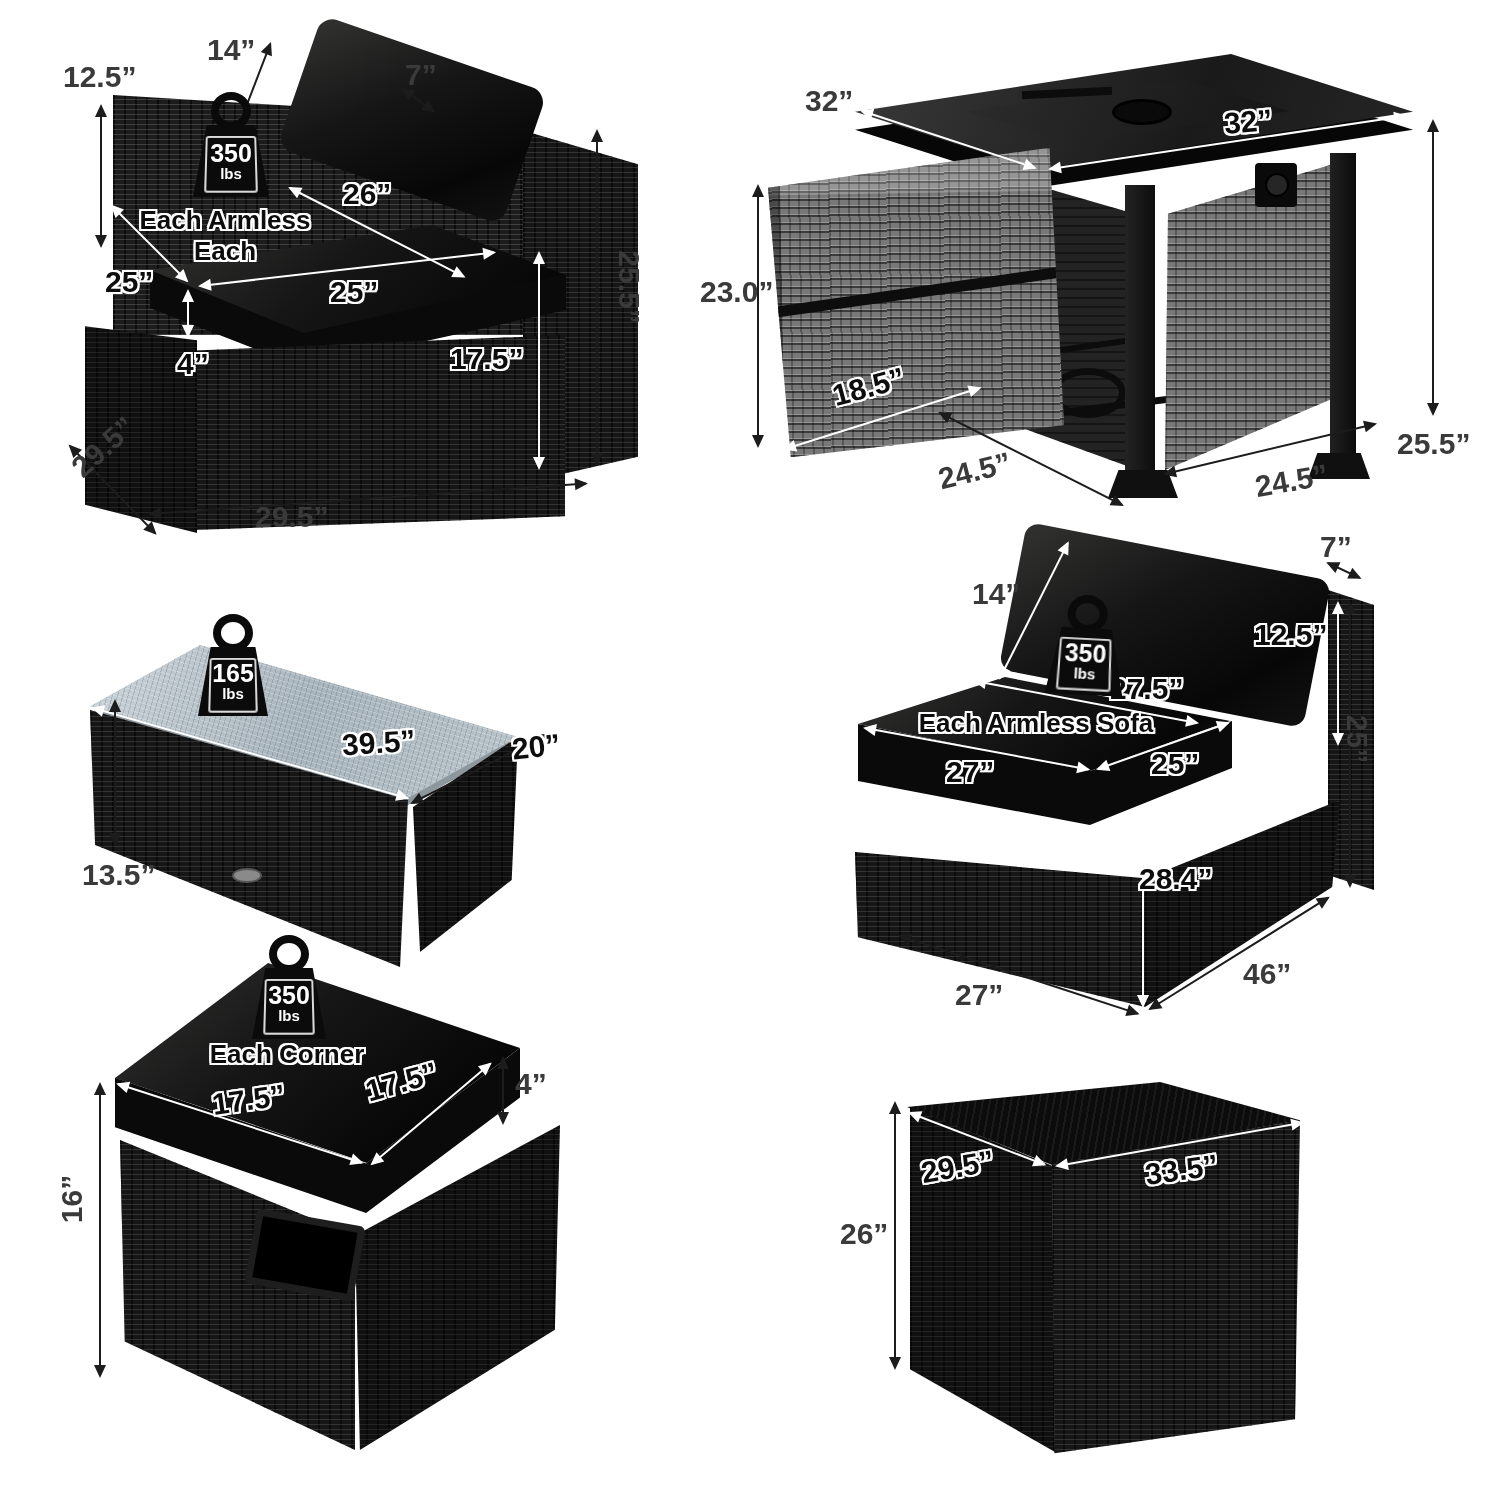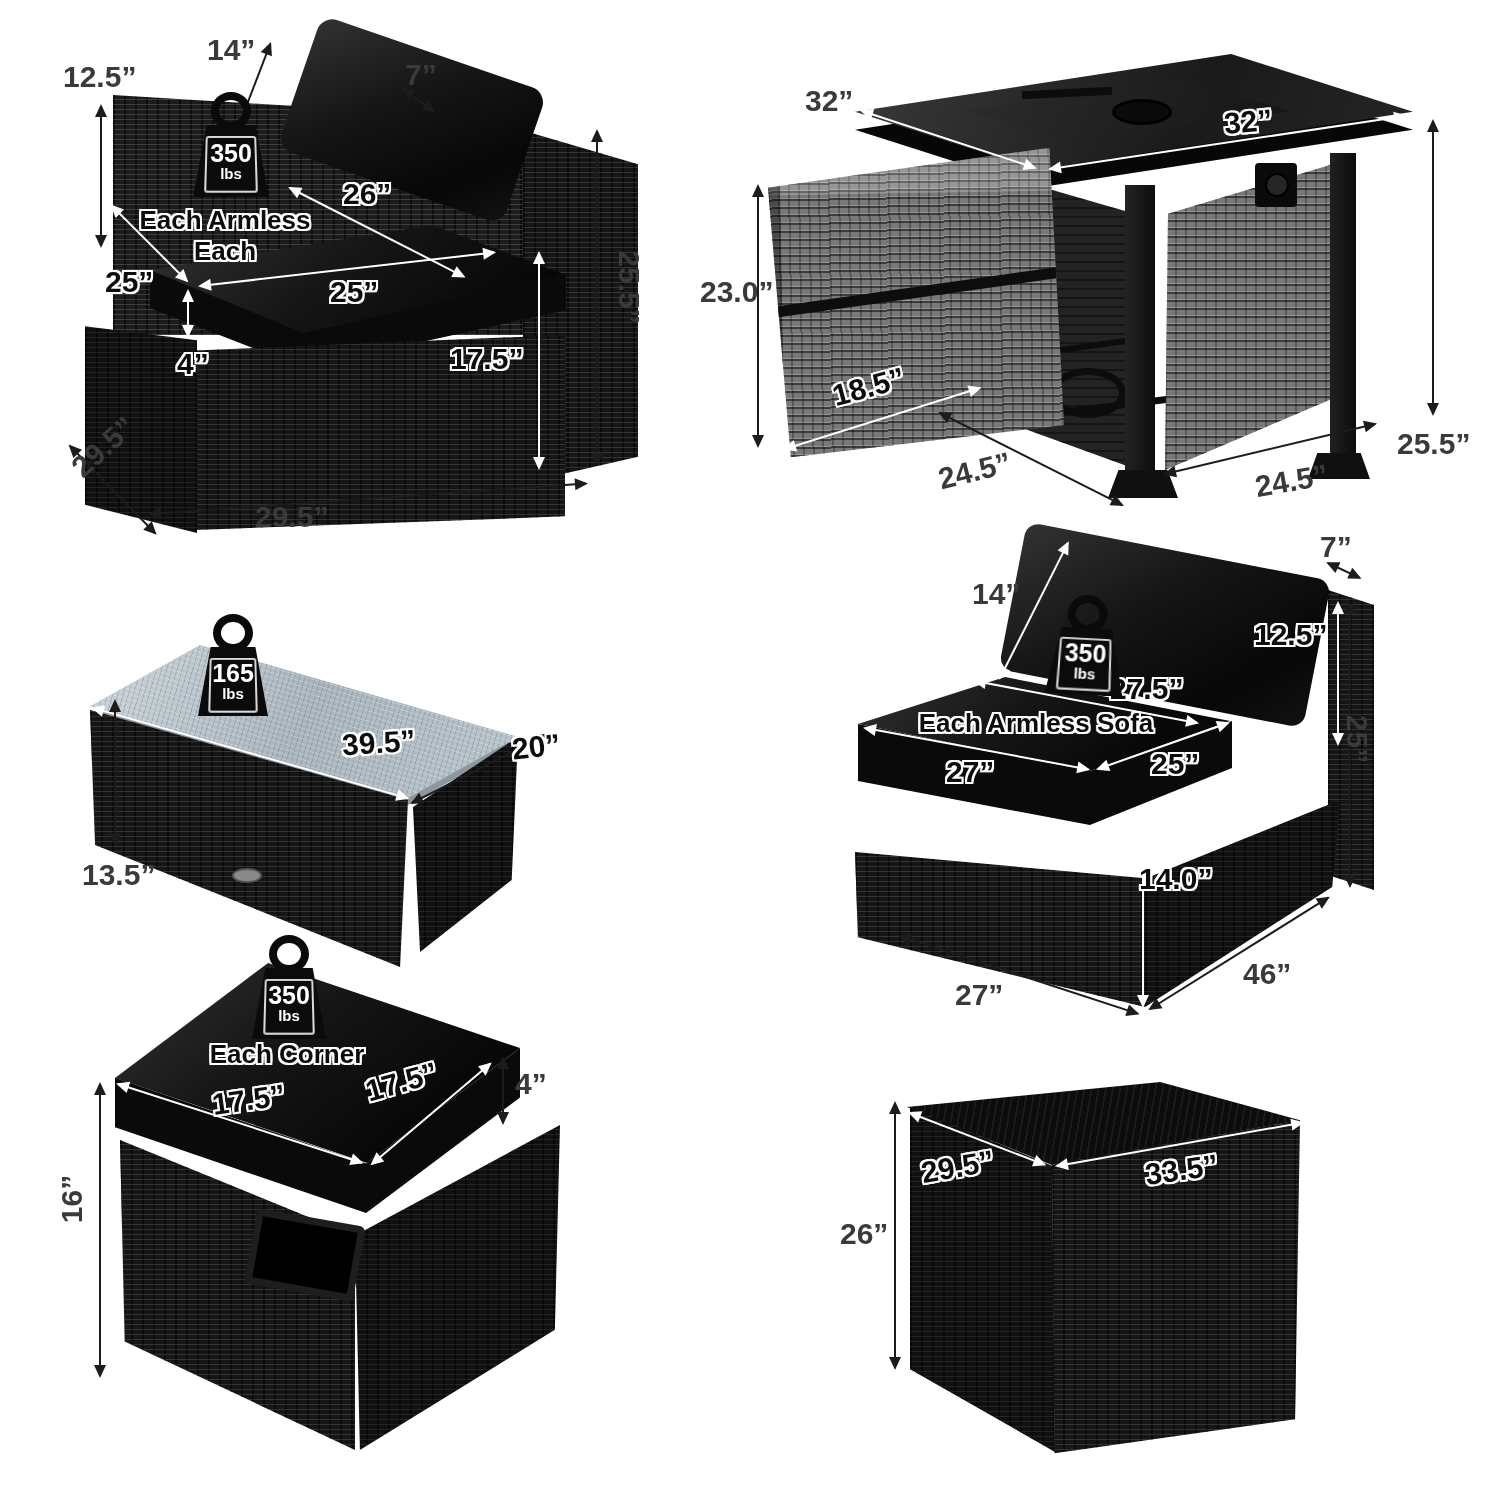--- a/index.html
+++ b/index.html
@@ -199,21 +199,21 @@
     <div class="arr" style="left:300px;top:478px;width:210px;transform:rotate(-32deg);"></div>
 
     <div class="lbl" style="left:122px;top:47px;">14”</div>
     <div class="lbl" style="left:470px;top:0px;">7”</div>
     <div class="lbl outlined" style="left:404px;top:88px;">12.5”</div>
     <div class="lbl outlined" style="left:260px;top:142px;">27.5”</div>
     <div class="lbl outlined title" style="left:36px;top:178px;width:300px;">Each Armless Sofa</div>
     <div class="lbl outlined" style="left:96px;top:225px;">27”</div>
     <div class="lbl outlined" style="left:301px;top:217px;">25”</div>
     <div class="lbl" style="left:483px;top:192px;transform:rotate(90deg);">25”</div>
-    <div class="lbl outlined" style="left:289px;top:332px;">14.0”</div>
+    <div class="lbl outlined" style="left:289px;top:332px;">28.4”</div>
     <div class="lbl" style="left:105px;top:448px;">27”</div>
     <div class="lbl" style="left:393px;top:427px;">46”</div>
   </div>
 
   <div class="fig" style="left:60px;top:935px;width:600px;height:540px;">
     <div class="part cushion-dk" style="left:55px;top:113px;width:405px;height:165px;clip-path:polygon(0 18%,62% 70%,100% 0,100% 30%,62% 100%,0 48%);"></div>
     <div class="part cushion" style="left:55px;top:28px;width:405px;height:200px;clip-path:polygon(0 57.5%,37.8% 0,100% 42.5%,62.2% 100%);"></div>
     <div class="part weave-dark" style="left:60px;top:205px;width:235px;height:310px;clip-path:polygon(0 0,100% 31%,100% 100%,2% 65%);"></div>
     <div class="part weave-dark shade-b" style="left:295px;top:190px;width:205px;height:325px;clip-path:polygon(0 34%,100% 0,97.5% 63%,2.4% 100%);"></div>
     <div class="part" style="left:190px;top:282px;width:96px;height:62px;background:#000;border:7px solid #1e1e1e;border-radius:6px;transform:rotate(10deg);"></div>

